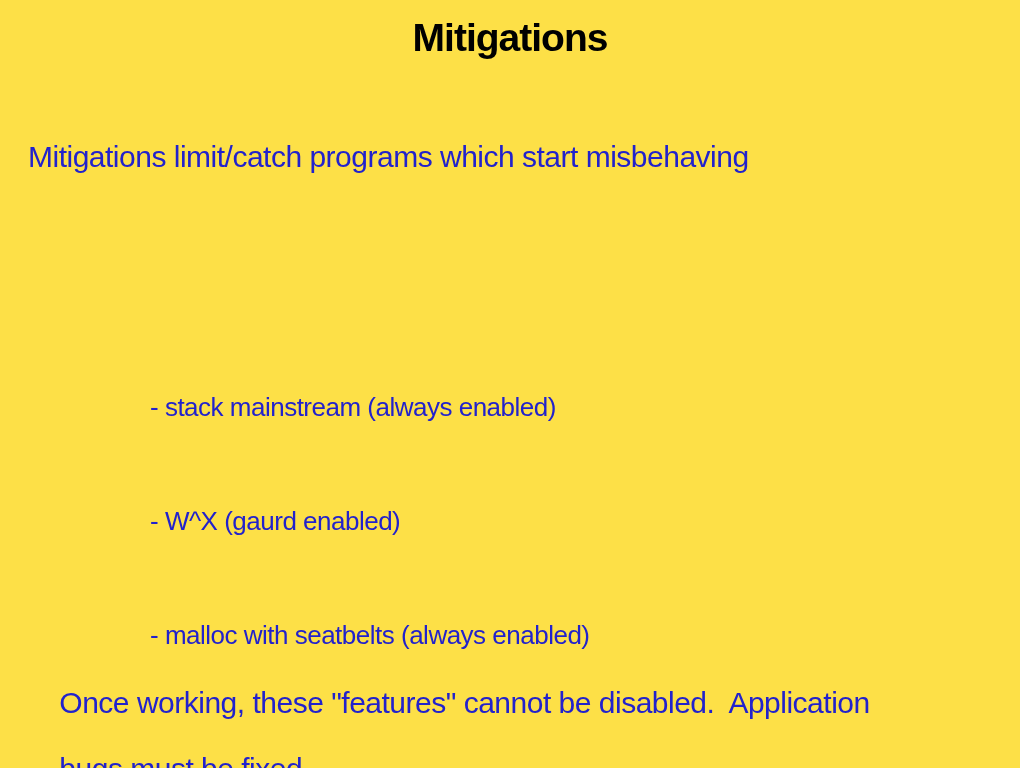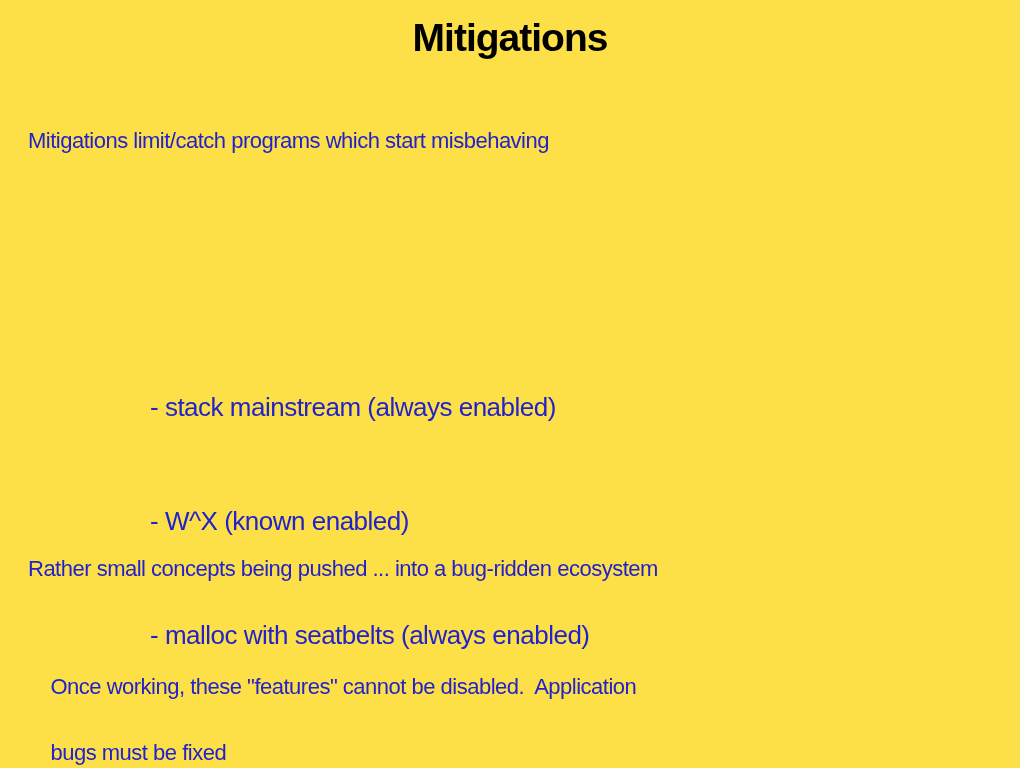--- a/index.html
+++ b/index.html
@@ -23,24 +23,25 @@
     text-align: center;
     font-size: 39px;
     font-weight: bold;
     color: #000000;
     letter-spacing: -1px;
     white-space: pre-wrap;
   }
   .body-text {
     position: absolute;
     color: #2222cc;
-    font-size: 22px;
+    font-size: 30px;
     line-height: 33px;
     white-space: pre-wrap;
     letter-spacing: -0.5px;
+    margin-top: 16px;
   }
   .para {
     left: 28px;
     width: 980px;
   }
   .p1 { top: 124px; }
   .p2 { top: 200px; }
   .p3 { top: 552px; }
   .p4 { top: 637px; }
   .bullet-list {
@@ -62,25 +63,24 @@
 
 <div class="slide">
 
   <div class="slide-title">Mitigations</div>
 
   <div class="body-text para p1">Mitigations limit/catch programs which start misbehaving</div>
 
 
   <div class="bullet-list">
     <span class="bullet-item">- stack mainstream (always enabled)</span>
-    <span class="bullet-item">- W^X (known enabled)</span>
+    <span class="bullet-item">- W^X (gaurd enabled)</span>
     <span class="bullet-item">- malloc with seatbelts (always enabled)</span>
     
   </div>
 
-  <div class="body-text para p3">Rather small concepts being pushed ... into a bug-ridden ecosystem</div>
 
   <div class="body-text para p4">
     <span class="line">Once working, these "features" cannot be disabled.  Application</span><br>
     <span class="line">bugs must be fixed</span>
   </div>
 
 </div>
 
 </body></html>

